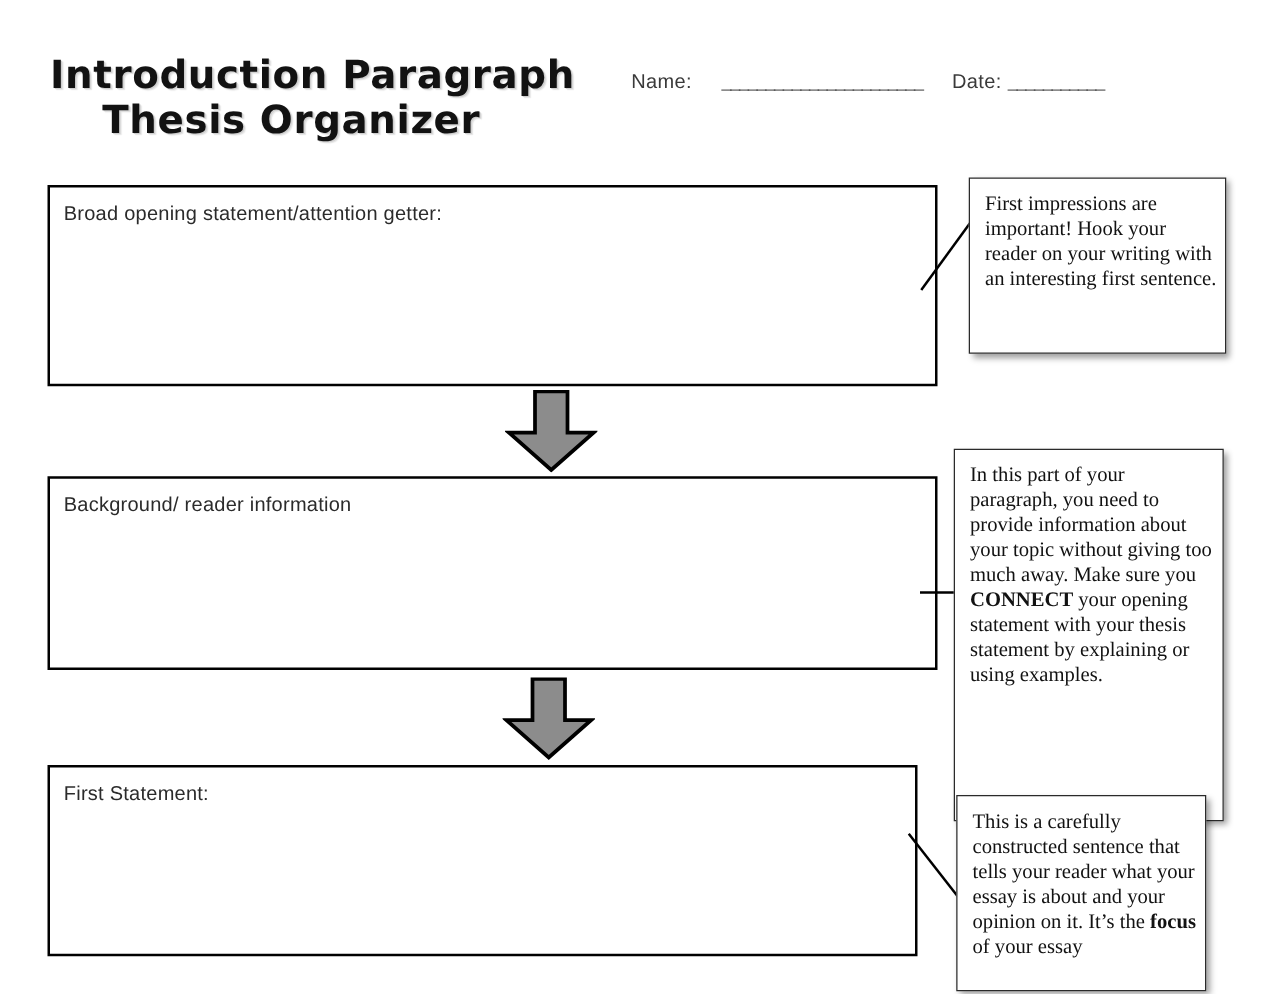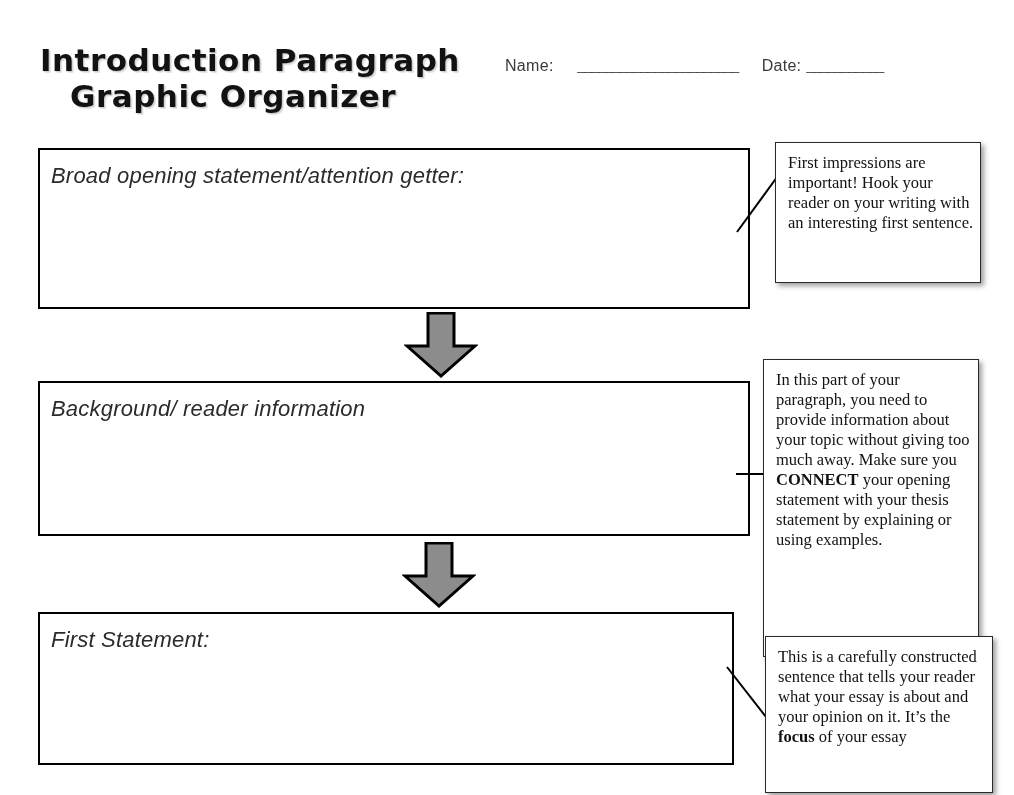--- a/index.html
+++ b/index.html
@@ -63,25 +63,24 @@
     position: absolute;
     box-sizing: border-box;
     background: #ffffff;
     border: 2px solid #000000;
   }
   .answer-box .box-label {
     position: absolute;
     left: 11px;
     top: 13px;
     font-family: "Liberation Sans", sans-serif;
-    font-size: 22px;
+    font-size: 16px;
     letter-spacing: 0.2px;
     color: #2b2b2b;
     white-space: nowrap;
-    font-style: italic;
   }
   #box-1 { left: 38px;  top: 124px; width: 712px; height: 161px; }
   #box-2 { left: 38px;  top: 357px; width: 712px; height: 155px; }
   #box-3 { left: 38px;  top: 588px; width: 696px; height: 153px; }
 
   
   .flow-arrow {
     position: absolute;
     width: 74px;
     height: 66px;
@@ -102,39 +101,39 @@
     margin: 0;
     font-family: "Liberation Serif", serif;
     font-size: 16.5px;
     line-height: 20px;
     color: #121212;
   }
   .callout b { font-weight: bold; }
 
   #callout-1 { left: 775px; top: 118px; width: 206px; height: 141px; }
   #callout-2 { left: 763px; top: 335px; width: 216px; height: 298px; }
-  #callout-3 { left: 765px; top: 612px; width: 228px; height: 157px; }
+  #callout-3 { left: 765px; top: 612px; width: 200px; height: 157px; }
 
   
   .connector {
     position: absolute;
     pointer-events: none;
   }
   #conn-1 { left: 736px; top: 148px; width: 48px; height: 62px; }
   #conn-2 { left: 736px; top: 440px; width: 34px; height: 20px; }
   #conn-3 { left: 726px; top: 642px; width: 48px; height: 58px; }
 </style>
 </head>
 <body>
 
 <div id="page">
 
   <div id="title-block">
     <div class="title-line first">Introduction Paragraph</div>
-    <div class="title-line second">Graphic Organizer</div>
+    <div class="title-line second">Thesis Organizer</div>
   </div>
 
   <div id="namedate">
     <span class="nd-label">Name:</span>
     <span class="nd-gap"></span>
     <span class="nd-rule">_______________________</span>
     <span class="nd-gap"></span>
     <span class="nd-label">Date:</span>
     <span class="nd-rule">___________</span>
   </div>

